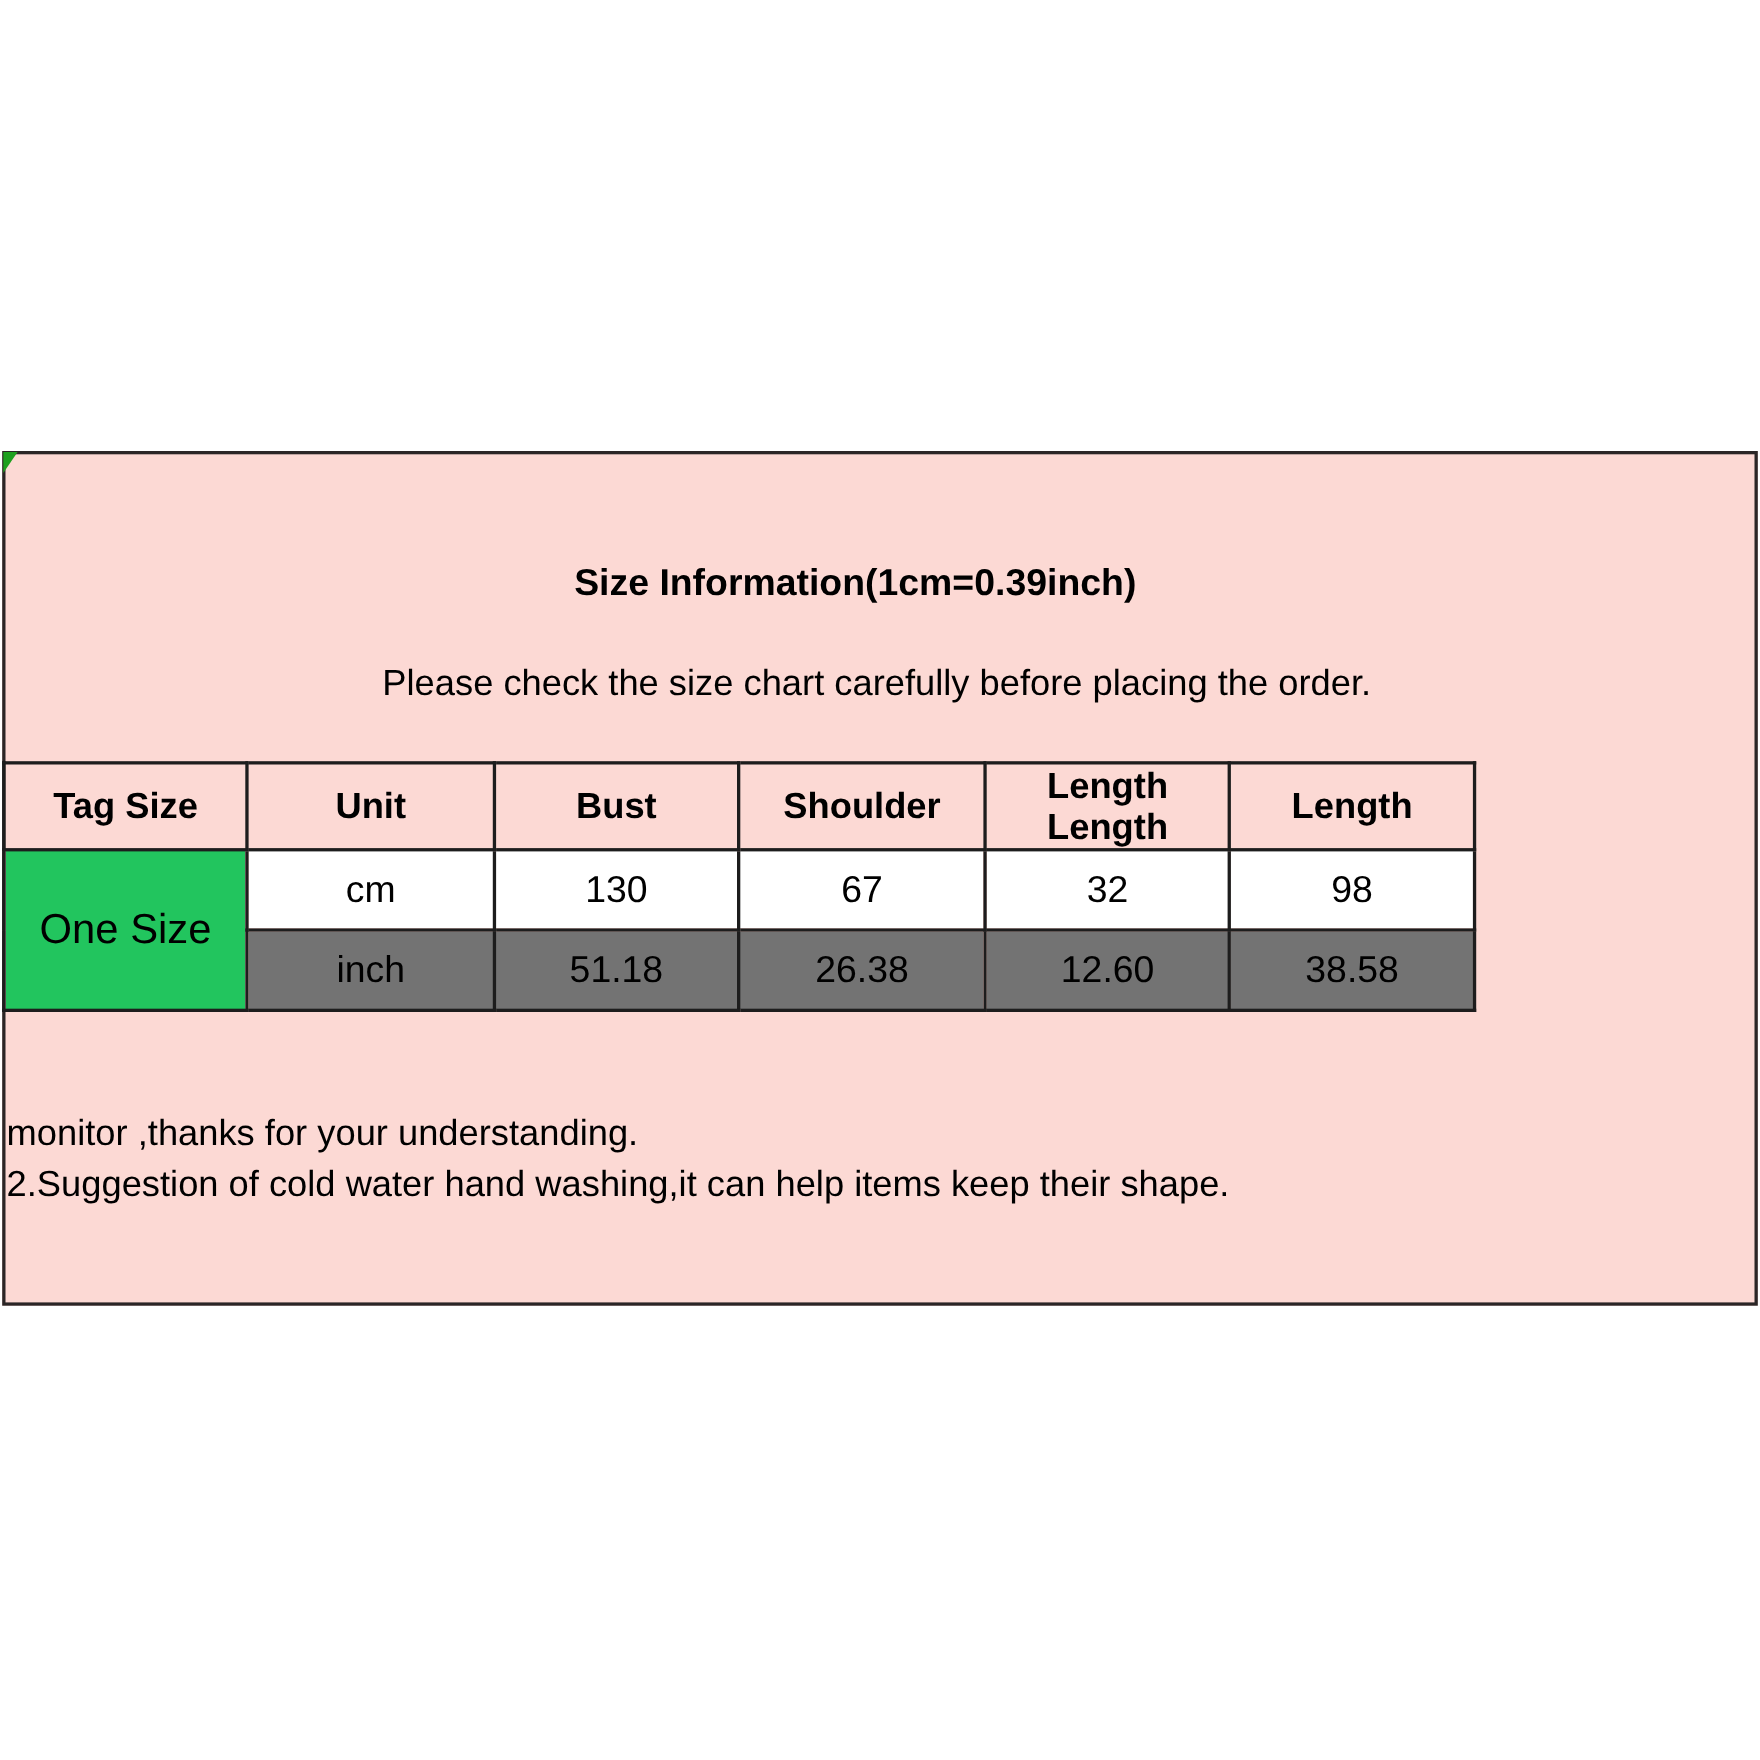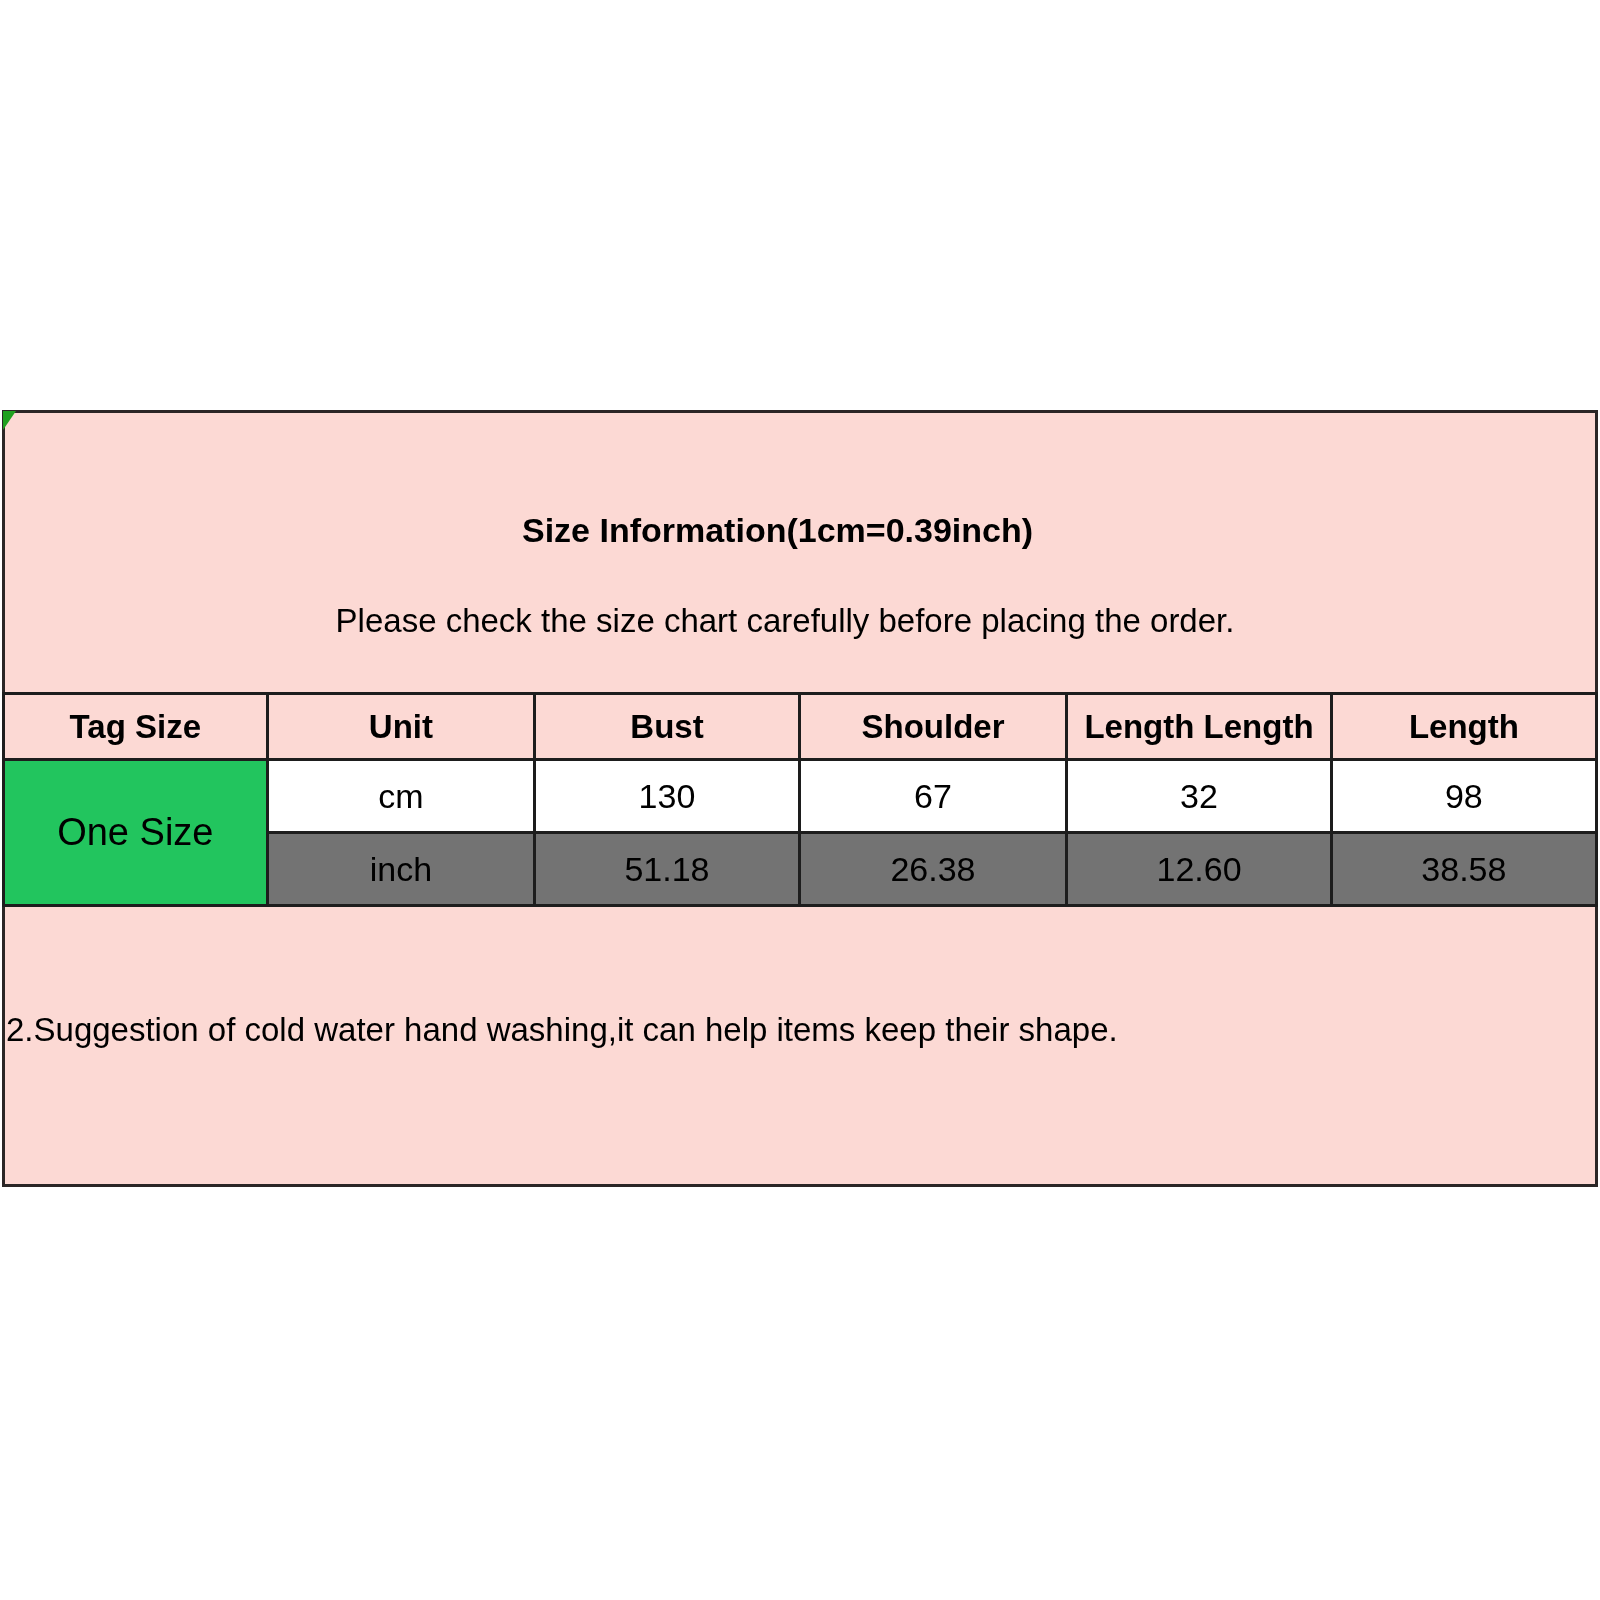--- a/index.html
+++ b/index.html
@@ -35,32 +35,32 @@
     position: absolute;
     left: 0; top: 508px;
     width: 1555px;
     text-align: center;
     font-size: 34px;
     font-weight: bold;
     line-height: 44px;
   }
   .subtitle {
     position: absolute;
-    left: 0; top: 599px;
+    left: 12px; top: 599px;
     width: 1570px;
     text-align: center;
     font-size: 33px;
     line-height: 44px;
   }
 
   
   .size-table {
     position: absolute;
     left: 2px; top: 692px;
-    width: 1596px;
+    width: 1340px;
     border-collapse: collapse;
     table-layout: fixed;
   }
   .size-table th, .size-table td {
     border: 3px solid #1d1d1d;
     text-align: center;
     vertical-align: middle;
     padding: 0;
     overflow: hidden;
   }
@@ -131,16 +131,17 @@
         <td>inch</td>
         <td>51.18</td>
         <td>26.38</td>
         <td>12.60</td>
         <td>38.58</td>
       </tr>
     </tbody>
   </table>
 
   <div class="attention">
+    <div class="line">monitor ,thanks for your understanding.</div>
     <div class="line">2.Suggestion of cold water hand washing,it can help items keep their shape.</div>
   </div>
 
 </div>
 
 </body></html>

